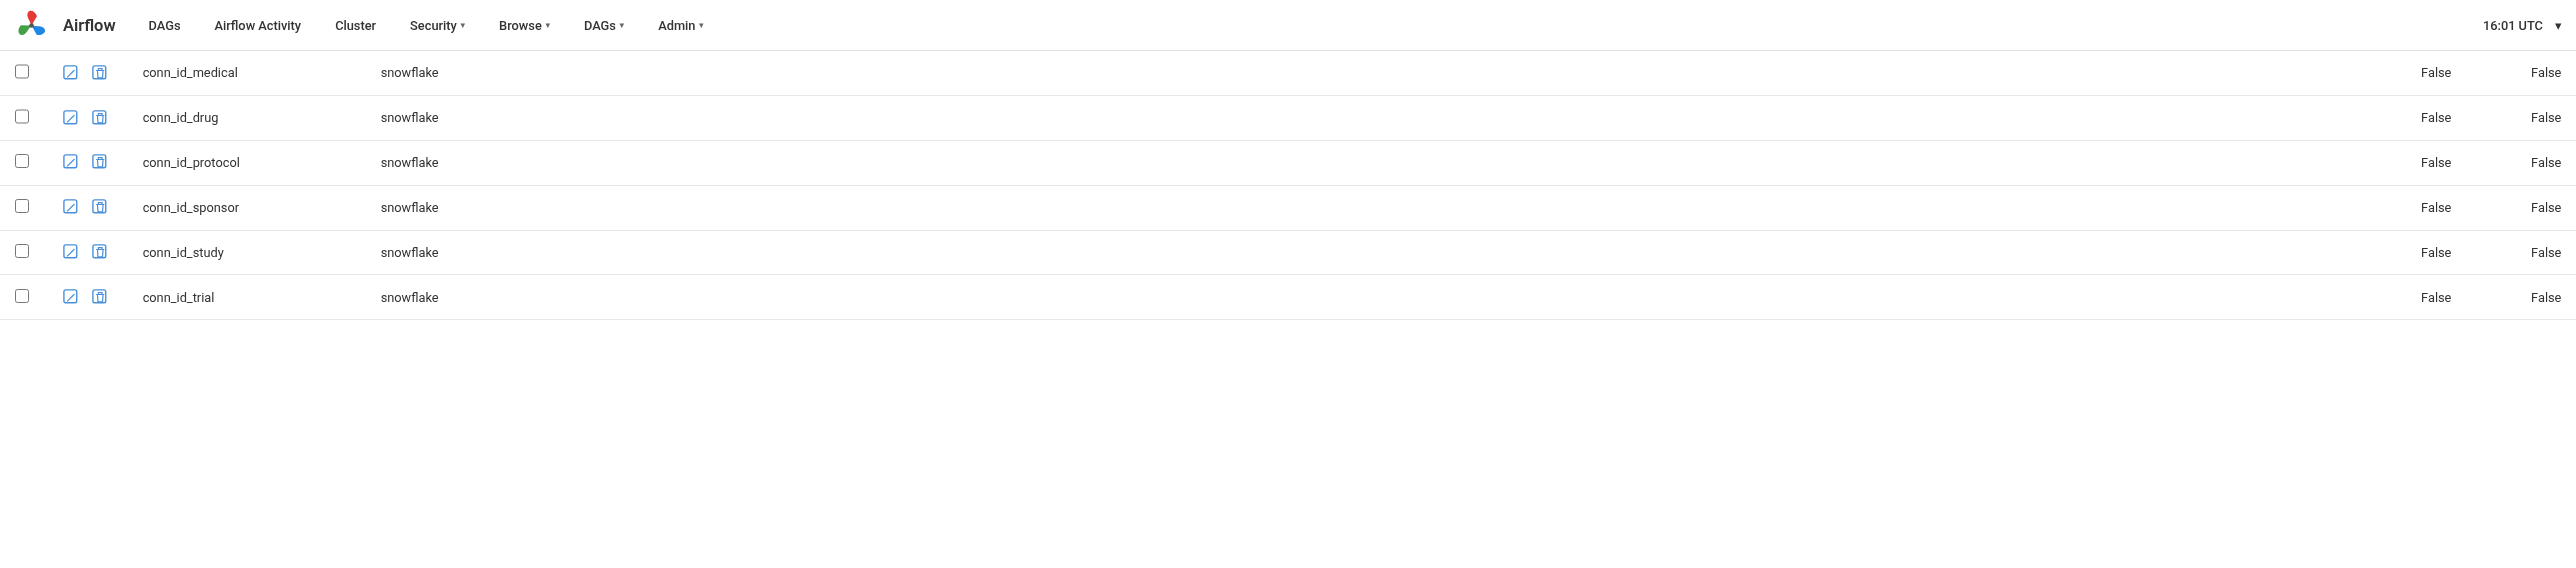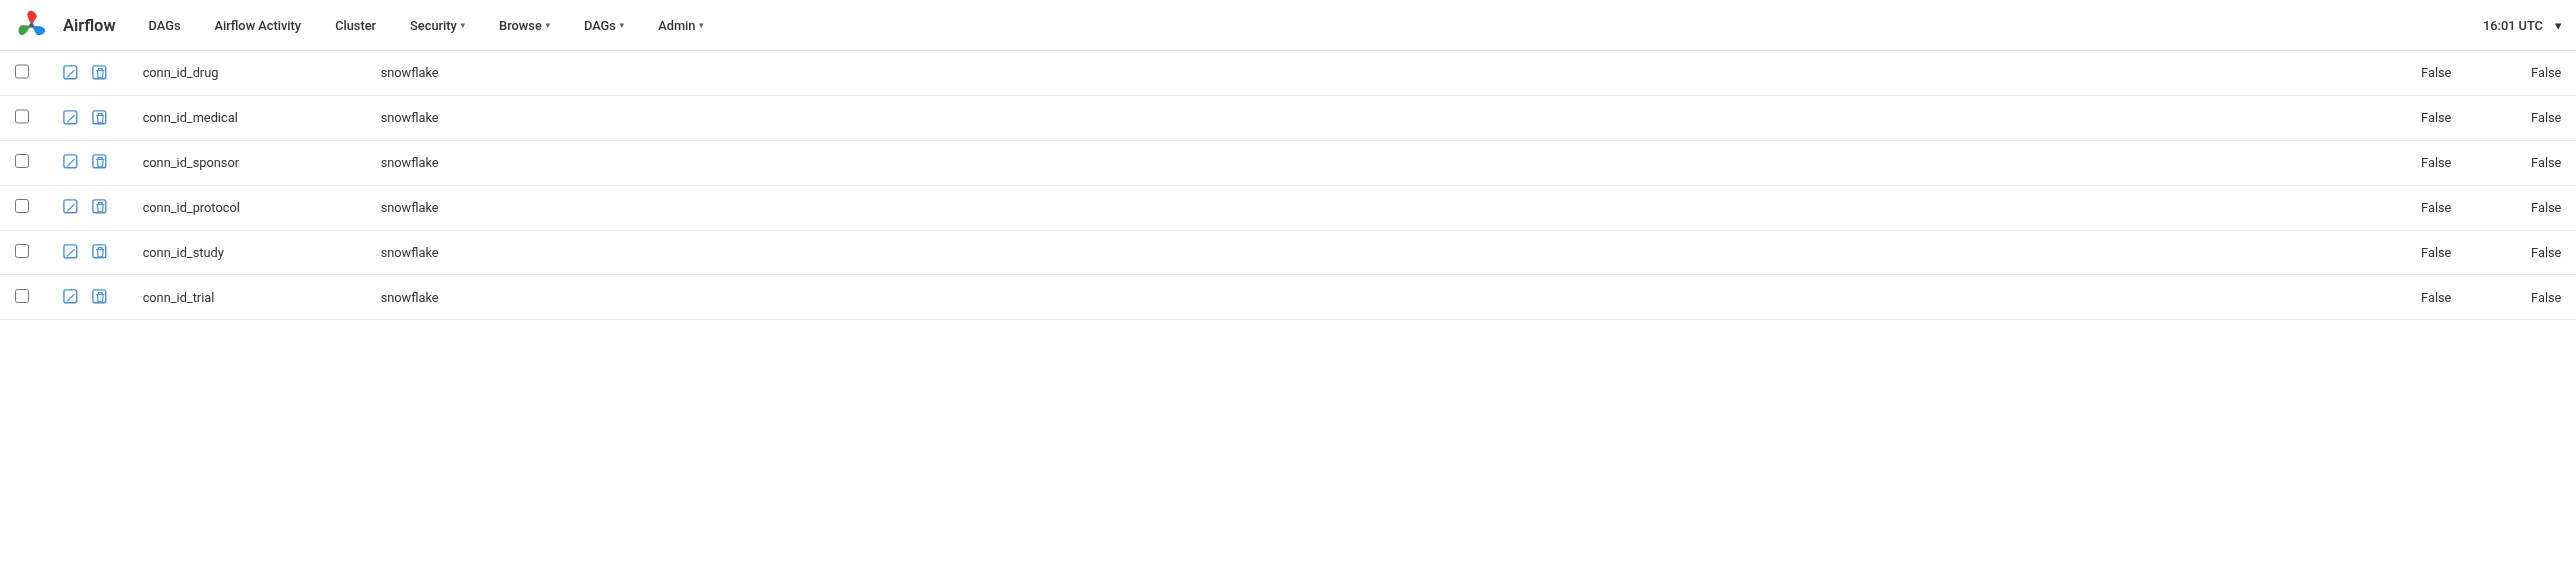--- a/index.html
+++ b/index.html
@@ -151,20 +151,47 @@
           </svg>
         </button>
         <button class="action-btn" title="Delete">
           <svg width="16.5" height="16.5" viewBox="0 0 18 18" fill="none" xmlns="http://www.w3.org/2000/svg">
             <rect x="1" y="1" width="14" height="14" rx="2" stroke="#4a90d9" stroke-width="1.5" fill="none"></rect>
             <path d="M5 6 h8 M7 6 V4 h4 V6 M6 7 l0.5 7 h5 L12 7" stroke="#4a90d9" stroke-width="1.3" fill="none" stroke-linecap="round"></path>
           </svg>
         </button>
       </div>
     </td>
+    <td class="col-conn-id">conn_id_medical</td>
+    <td class="col-type">snowflake</td>
+    <td style="flex:1;"></td>
+    <td class="col-bool">False</td>
+    <td class="col-bool">False</td>
+  </tr>
+        <tr>
+    <td class="col-check">
+      <input type="checkbox" class="row-checkbox" style="">
+    </td>
+    <td class="col-actions">
+      <div class="actions-cell">
+        <button class="action-btn" title="Edit">
+          <svg width="16.5" height="16.5" viewBox="0 0 18 18" fill="none" xmlns="http://www.w3.org/2000/svg">
+            <rect x="1" y="1" width="14" height="14" rx="2" stroke="#4a90d9" stroke-width="1.5" fill="none"></rect>
+            <path d="M4 13 L7 10 L11 6 L12 7 L8 11 L5 14 Z" fill="#4a90d9"></path>
+            <path d="M11 6 L12 5 L13 6 L12 7 Z" fill="#4a90d9"></path>
+          </svg>
+        </button>
+        <button class="action-btn" title="Delete">
+          <svg width="16.5" height="16.5" viewBox="0 0 18 18" fill="none" xmlns="http://www.w3.org/2000/svg">
+            <rect x="1" y="1" width="14" height="14" rx="2" stroke="#4a90d9" stroke-width="1.5" fill="none"></rect>
+            <path d="M5 6 h8 M7 6 V4 h4 V6 M6 7 l0.5 7 h5 L12 7" stroke="#4a90d9" stroke-width="1.3" fill="none" stroke-linecap="round"></path>
+          </svg>
+        </button>
+      </div>
+    </td>
     <td class="col-conn-id">conn_id_drug</td>
     <td class="col-type">snowflake</td>
     <td style="flex:1;"></td>
     <td class="col-bool">False</td>
     <td class="col-bool">False</td>
   </tr>
         <tr>
     <td class="col-check">
       <input type="checkbox" class="row-checkbox" style="">
     </td>
@@ -178,21 +205,21 @@
           </svg>
         </button>
         <button class="action-btn" title="Delete">
           <svg width="16.5" height="16.5" viewBox="0 0 18 18" fill="none" xmlns="http://www.w3.org/2000/svg">
             <rect x="1" y="1" width="14" height="14" rx="2" stroke="#4a90d9" stroke-width="1.5" fill="none"></rect>
             <path d="M5 6 h8 M7 6 V4 h4 V6 M6 7 l0.5 7 h5 L12 7" stroke="#4a90d9" stroke-width="1.3" fill="none" stroke-linecap="round"></path>
           </svg>
         </button>
       </div>
     </td>
-    <td class="col-conn-id">conn_id_medical</td>
+    <td class="col-conn-id">conn_id_protocol</td>
     <td class="col-type">snowflake</td>
     <td style="flex:1;"></td>
     <td class="col-bool">False</td>
     <td class="col-bool">False</td>
   </tr>
         <tr>
     <td class="col-check">
       <input type="checkbox" class="row-checkbox" style="">
     </td>
     <td class="col-actions">
@@ -206,47 +233,20 @@
         </button>
         <button class="action-btn" title="Delete">
           <svg width="16.5" height="16.5" viewBox="0 0 18 18" fill="none" xmlns="http://www.w3.org/2000/svg">
             <rect x="1" y="1" width="14" height="14" rx="2" stroke="#4a90d9" stroke-width="1.5" fill="none"></rect>
             <path d="M5 6 h8 M7 6 V4 h4 V6 M6 7 l0.5 7 h5 L12 7" stroke="#4a90d9" stroke-width="1.3" fill="none" stroke-linecap="round"></path>
           </svg>
         </button>
       </div>
     </td>
     <td class="col-conn-id">conn_id_sponsor</td>
-    <td class="col-type">snowflake</td>
-    <td style="flex:1;"></td>
-    <td class="col-bool">False</td>
-    <td class="col-bool">False</td>
-  </tr>
-        <tr>
-    <td class="col-check">
-      <input type="checkbox" class="row-checkbox" style="">
-    </td>
-    <td class="col-actions">
-      <div class="actions-cell">
-        <button class="action-btn" title="Edit">
-          <svg width="16.5" height="16.5" viewBox="0 0 18 18" fill="none" xmlns="http://www.w3.org/2000/svg">
-            <rect x="1" y="1" width="14" height="14" rx="2" stroke="#4a90d9" stroke-width="1.5" fill="none"></rect>
-            <path d="M4 13 L7 10 L11 6 L12 7 L8 11 L5 14 Z" fill="#4a90d9"></path>
-            <path d="M11 6 L12 5 L13 6 L12 7 Z" fill="#4a90d9"></path>
-          </svg>
-        </button>
-        <button class="action-btn" title="Delete">
-          <svg width="16.5" height="16.5" viewBox="0 0 18 18" fill="none" xmlns="http://www.w3.org/2000/svg">
-            <rect x="1" y="1" width="14" height="14" rx="2" stroke="#4a90d9" stroke-width="1.5" fill="none"></rect>
-            <path d="M5 6 h8 M7 6 V4 h4 V6 M6 7 l0.5 7 h5 L12 7" stroke="#4a90d9" stroke-width="1.3" fill="none" stroke-linecap="round"></path>
-          </svg>
-        </button>
-      </div>
-    </td>
-    <td class="col-conn-id">conn_id_protocol</td>
     <td class="col-type">snowflake</td>
     <td style="flex:1;"></td>
     <td class="col-bool">False</td>
     <td class="col-bool">False</td>
   </tr>
         <tr>
     <td class="col-check">
       <input type="checkbox" class="row-checkbox" style="">
     </td>
     <td class="col-actions">

